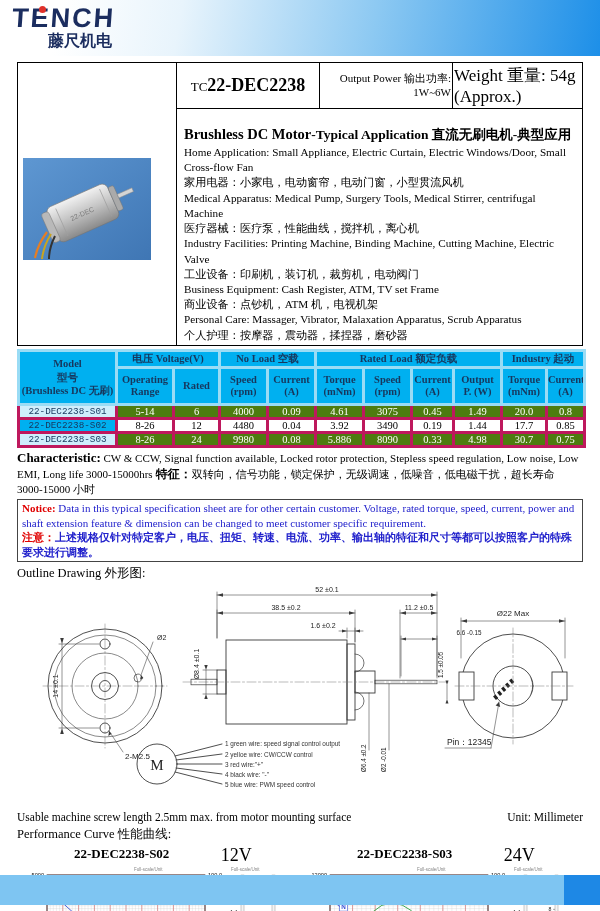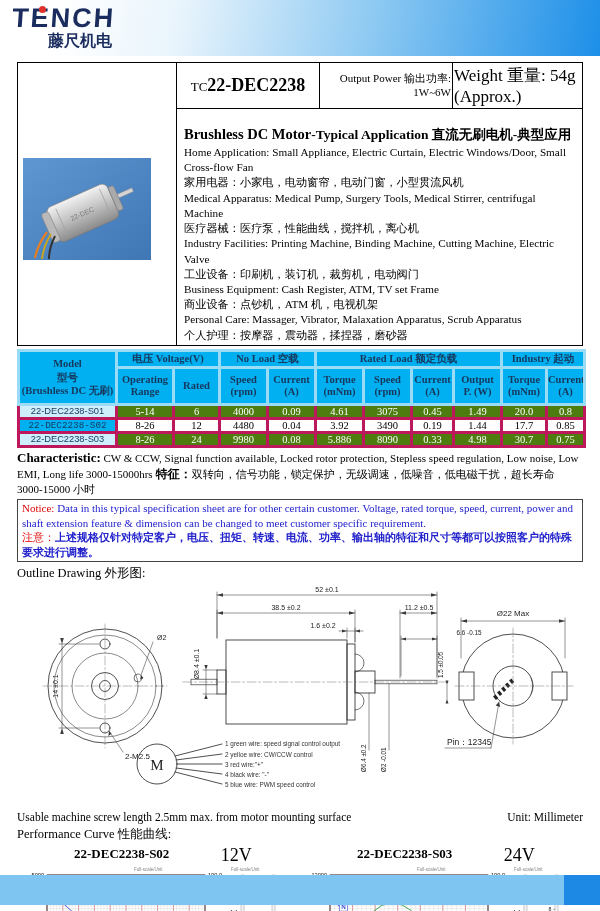--- a/index.html
+++ b/index.html
@@ -30,29 +30,29 @@
   table.spec{border-collapse:collapse;width:566px;table-layout:fixed;margin-top:3px;
              text-align:center;font-size:10.5px;border:1.5px solid #000}
   table.spec th,table.spec td{border:3px solid #be185d;padding:0;overflow:hidden}
   table.spec th{background:#00b0f0;color:#17375d;font-weight:bold;border-color:#9adcf5}
   .sub-h{white-space:pre-line;line-height:1.12;height:34px;font-size:10.5px}
   .model-h{white-space:pre-line;line-height:1.3;font-size:10.5px}
   tr.data-row{height:13px}
   td.cell-cyan{background:#4d7c0f;color:#fff;border-color:#9adcf5}
   td.cell-white{background:#fff;color:#000;border-color:#555}
   td.model-pale{background:#cfeefc;color:#17375d;border-color:#9adcf5;
-                font-family:Liberation Sans, sans-serif;font-size:9.3px}
+                font-family:Liberation Mono, monospace;font-size:9.3px}
   td.model-cyan{background:#00b0f0;color:#17375d;border-color:#9adcf5;
                 font-family:"Liberation Mono",monospace;font-size:9.3px}
   
   .char-line{margin-top:2px;font-size:11px;line-height:1.3}
   .char-line .big{font-size:13px;font-weight:bold}
   .char-line .cnb{font-weight:bold;font-size:12px}
   .notice{border:1.3px solid #444;margin-top:2px;padding:1px 4px;font-size:11px;line-height:1.35}
-  .red{color:#e00000;font-weight:normal}
+  .red{color:#e00000;font-weight:bold}
   .blue{color:#2222cc}
   .blueb{color:#2222cc;font-weight:bold}
   .sec-heading{font-weight:normal;font-size:12.5px;margin-top:3px}
   .note-row{display:flex;justify-content:space-between;font-size:11.5px;margin-top:16px}
   
   .charts{display:flex;margin-top:2px}
   .chart-block{position:relative;width:283px;height:195px}
   .chart-title{position:absolute;left:37%;transform:translateX(-50%);top:1px;
                font-weight:bold;font-size:13px;white-space:nowrap}
   .chart-voltage{position:absolute;left:72%;top:0;font-size:18px}

